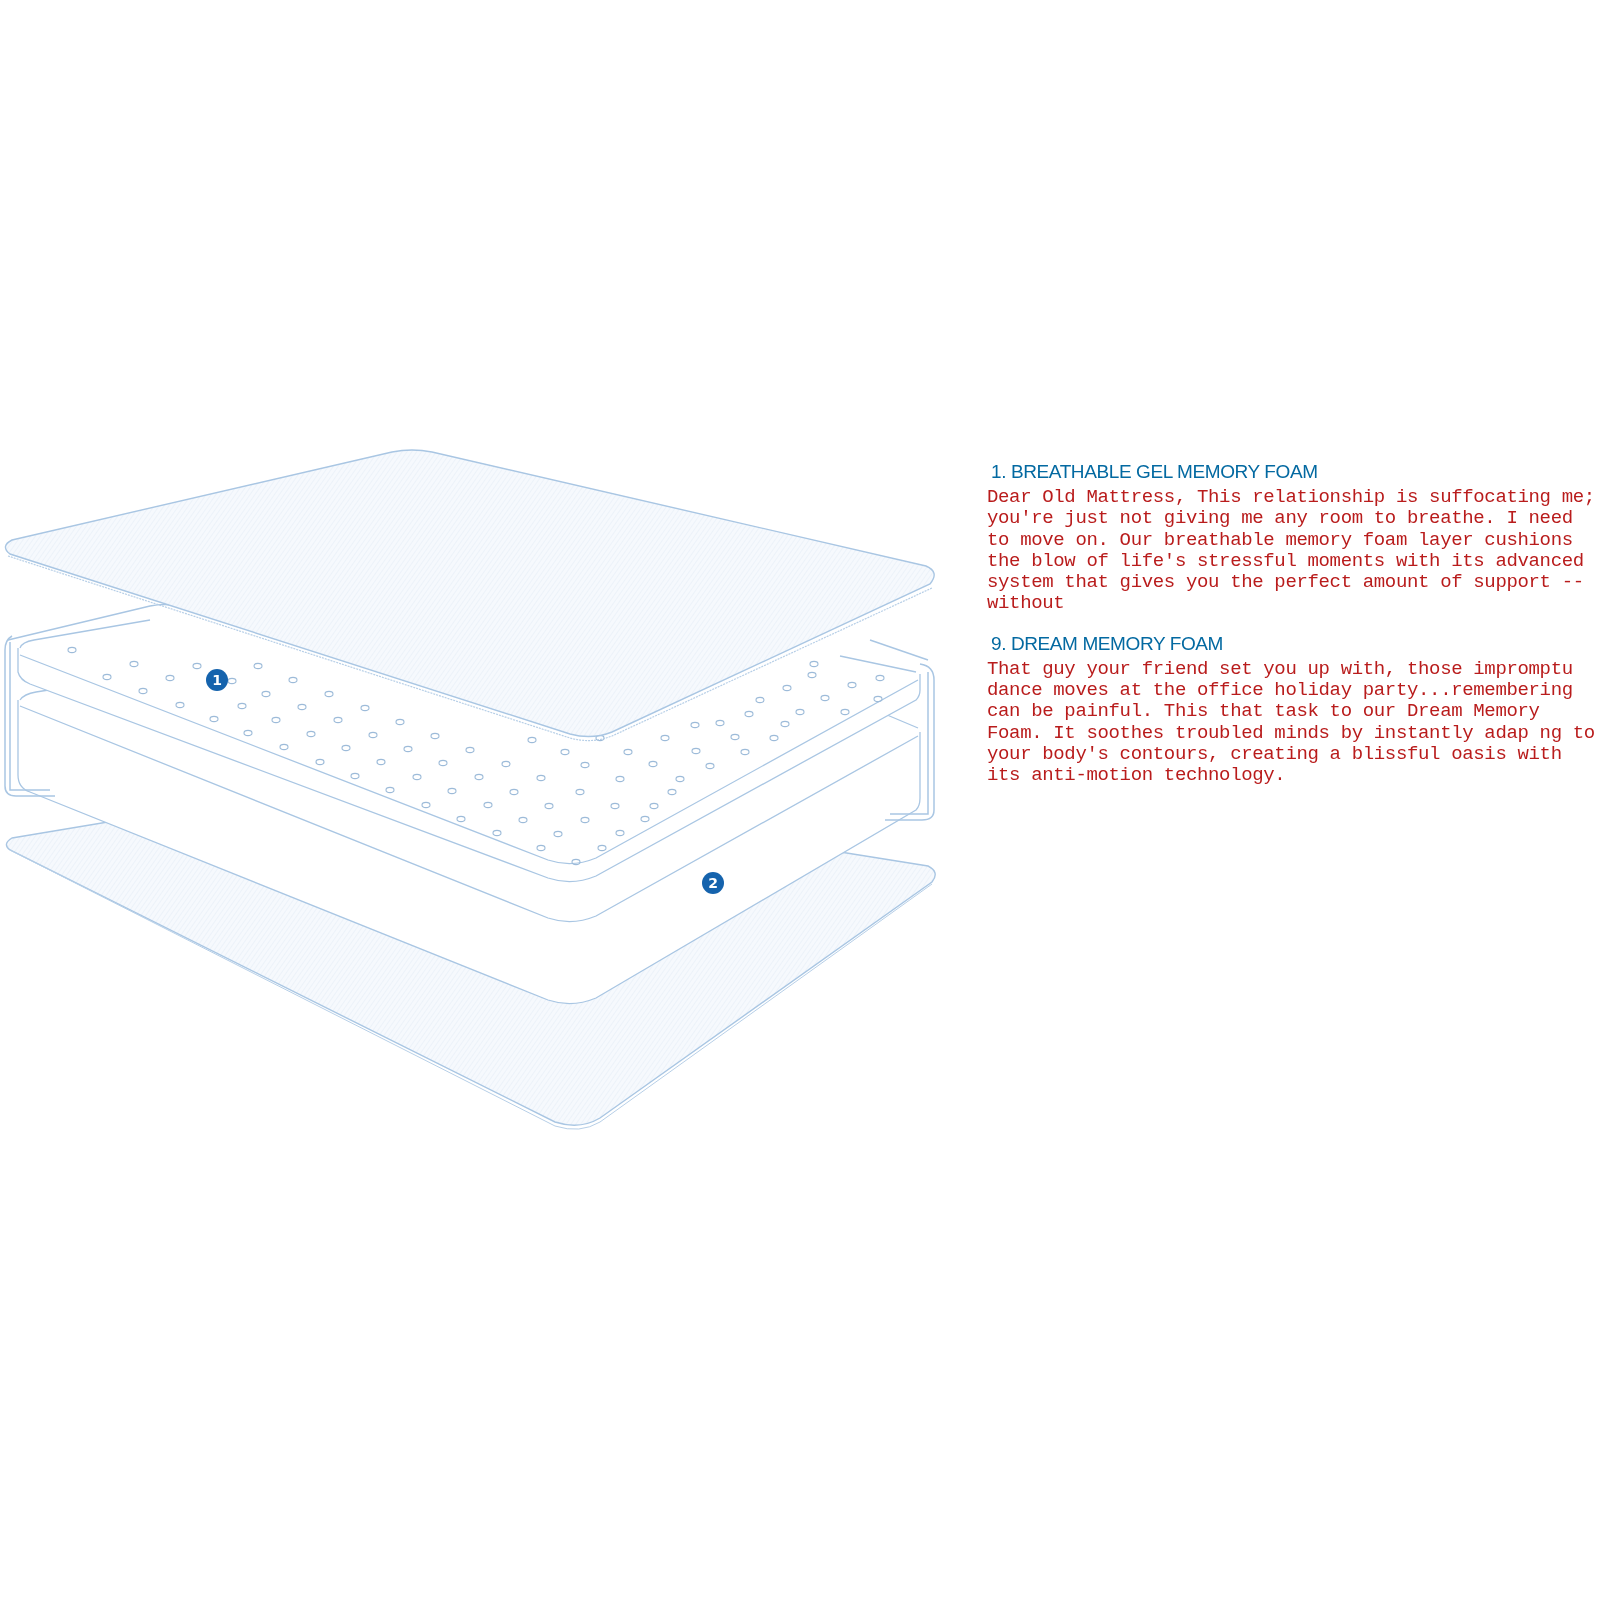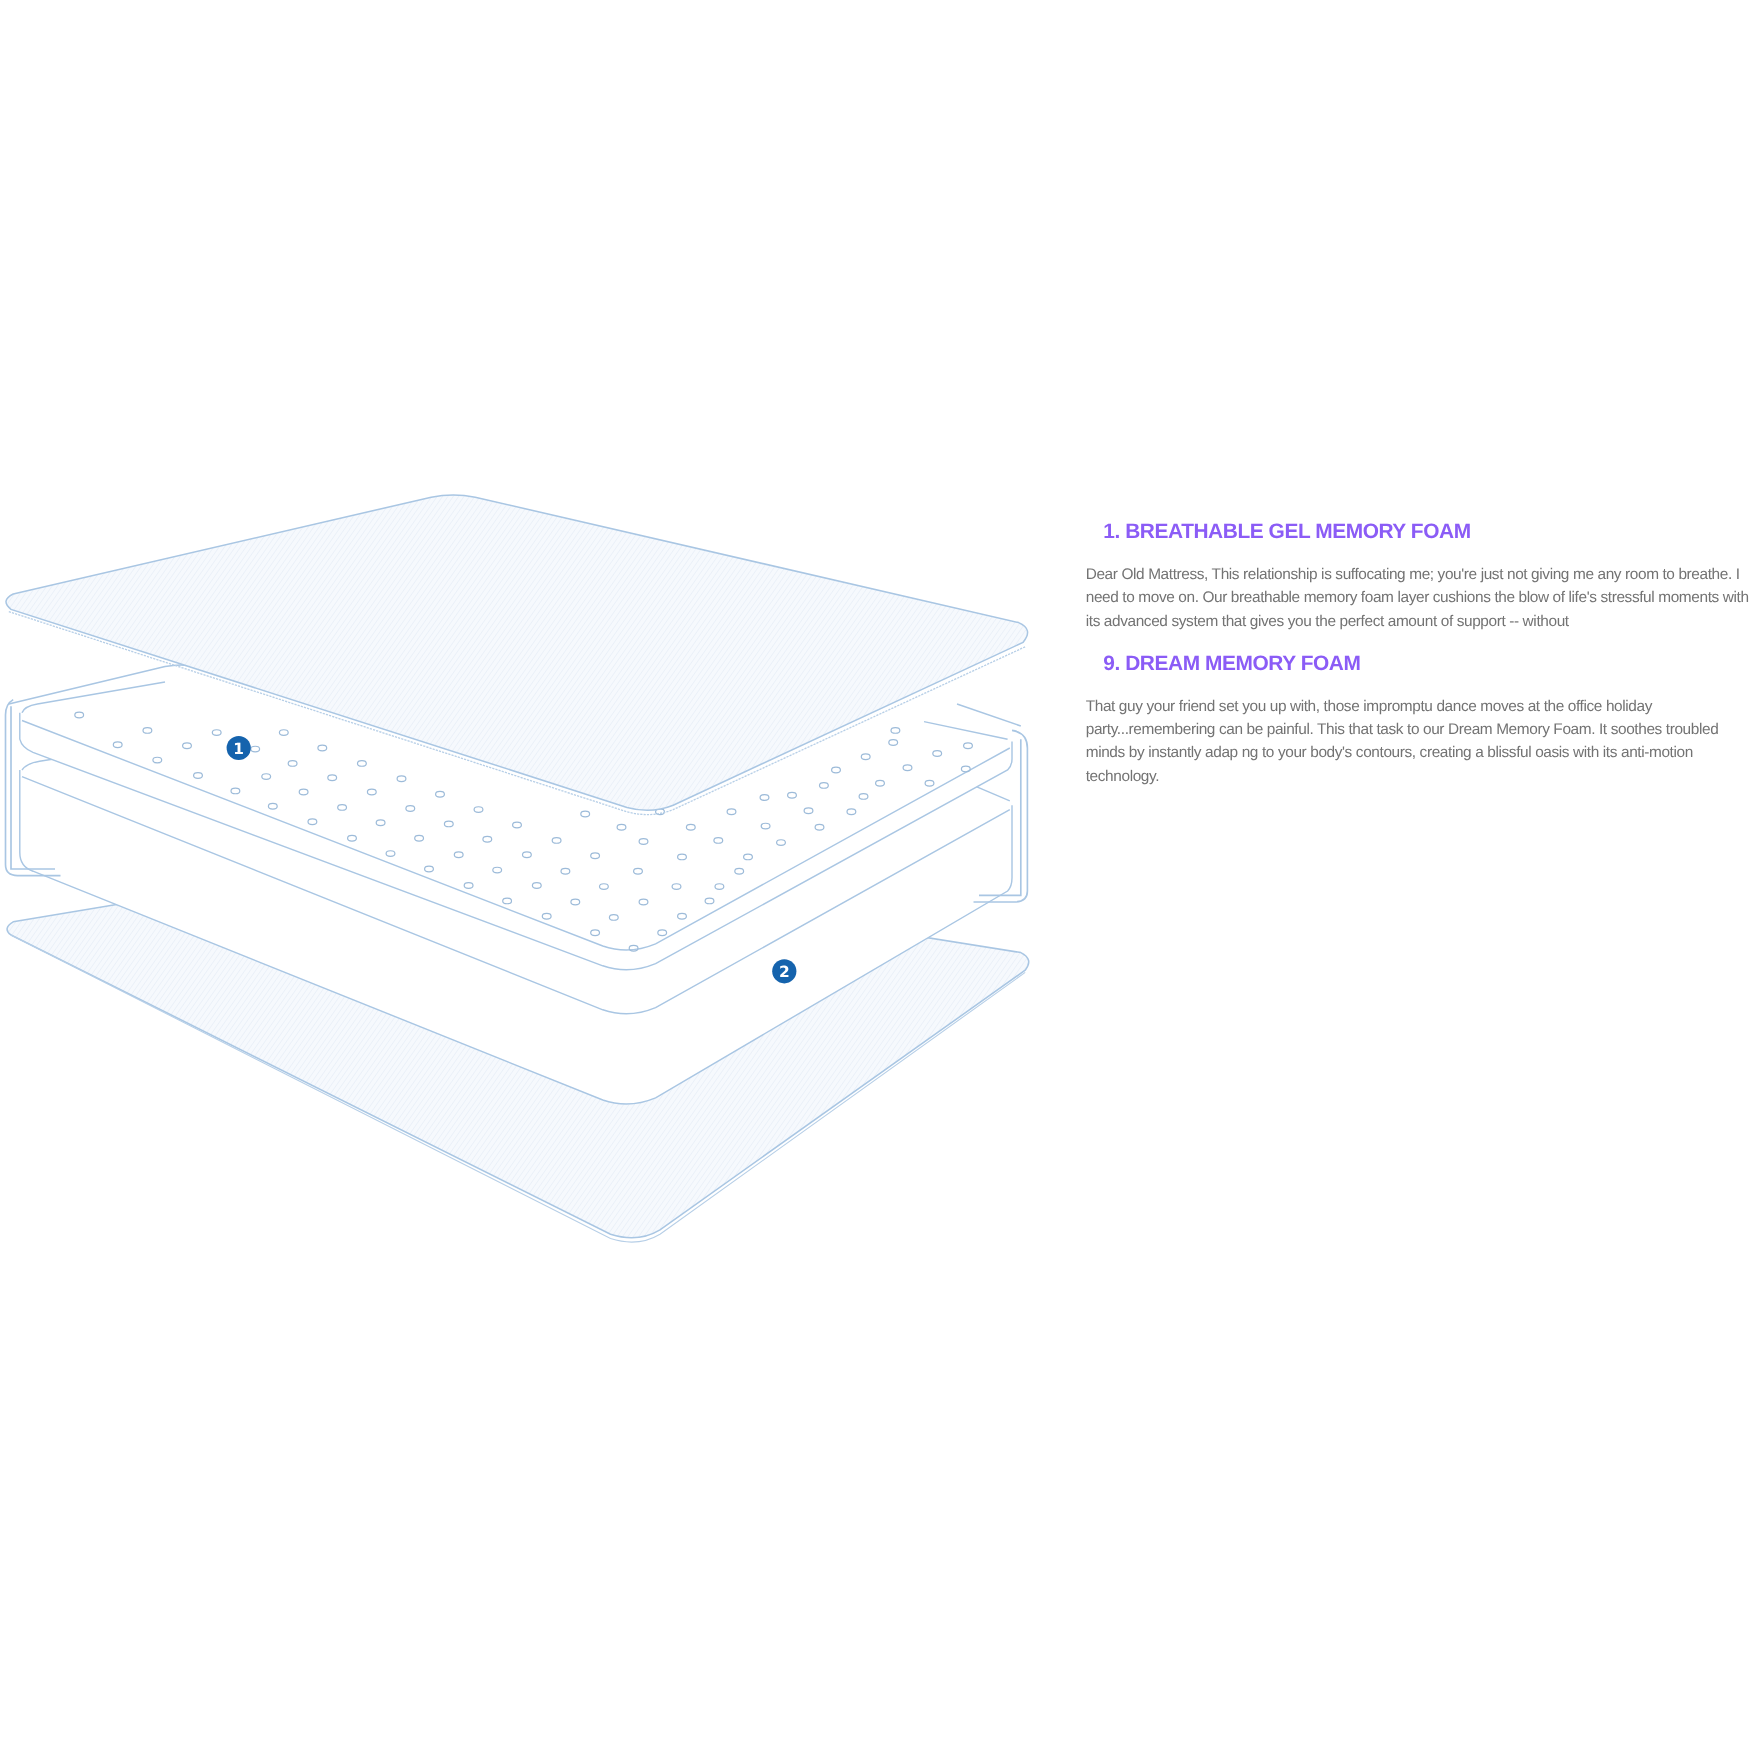--- a/index.html
+++ b/index.html
@@ -1,21 +1,21 @@
 <!DOCTYPE html>
 <html><head>
 <meta charset="utf-8">
 <style>
   html, body { margin: 0; padding: 0; background: #ffffff; }
   body { width: 1600px; height: 1600px; position: relative; overflow: hidden; font-family: "Liberation Sans", "DejaVu Sans", sans-serif; }
   #diagram { position: absolute; left: 0; top: 0; width: 960px; height: 1600px; }
   #text-panel { position: absolute; left: 987px; top: 457px; width: 610px; color: #2a2a2a; }
   .section { margin-bottom: 18px; }
-  .section h2 { margin: 16px; font-size: 19px; font-weight: bold; letter-spacing: -0.4px; color: #8b5cf6; line-height: 22px; }
-  .section p { margin: 0; font-size: 14px; line-height: 21.3px; letter-spacing: -0.35px; color: #737373; }
+  .section h2 { margin: 4px; font-size: 19px; font-weight: normal; letter-spacing: -0.4px; color: #0369a1; line-height: 22px; }
+  .section p { margin: 0; font-size: 19px; line-height: 21.3px; letter-spacing: -0.35px; color: #b91c1c; font-family: Liberation Mono, monospace; }
   .badge-text { font-family: "DejaVu Sans", sans-serif; font-size: 14px; font-weight: bold; fill: #ffffff; }
 </style>
 </head>
 <body>
 
 <svg id="diagram" viewBox="0 0 960 1600" xmlns="http://www.w3.org/2000/svg">
   <defs>
     <pattern id="hatch" width="4" height="4" patternUnits="userSpaceOnUse" patternTransform="rotate(35)">
       <rect width="4" height="4" fill="#f6f9fd"></rect>
       <line x1="0" y1="0" x2="0" y2="4" stroke="#e3ecf6" stroke-width="1"></line>

